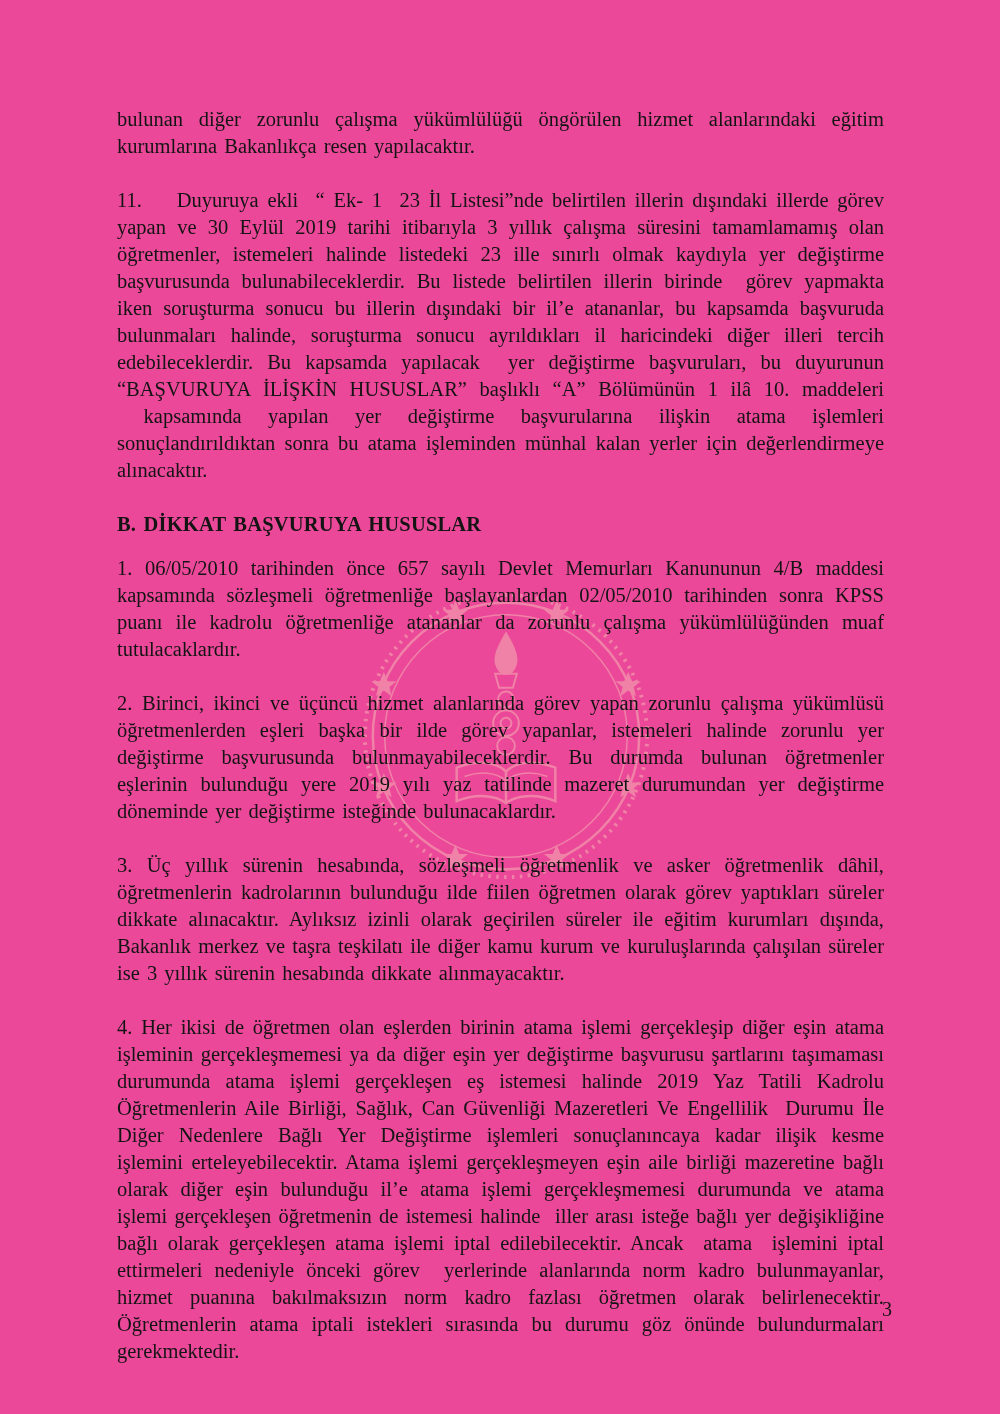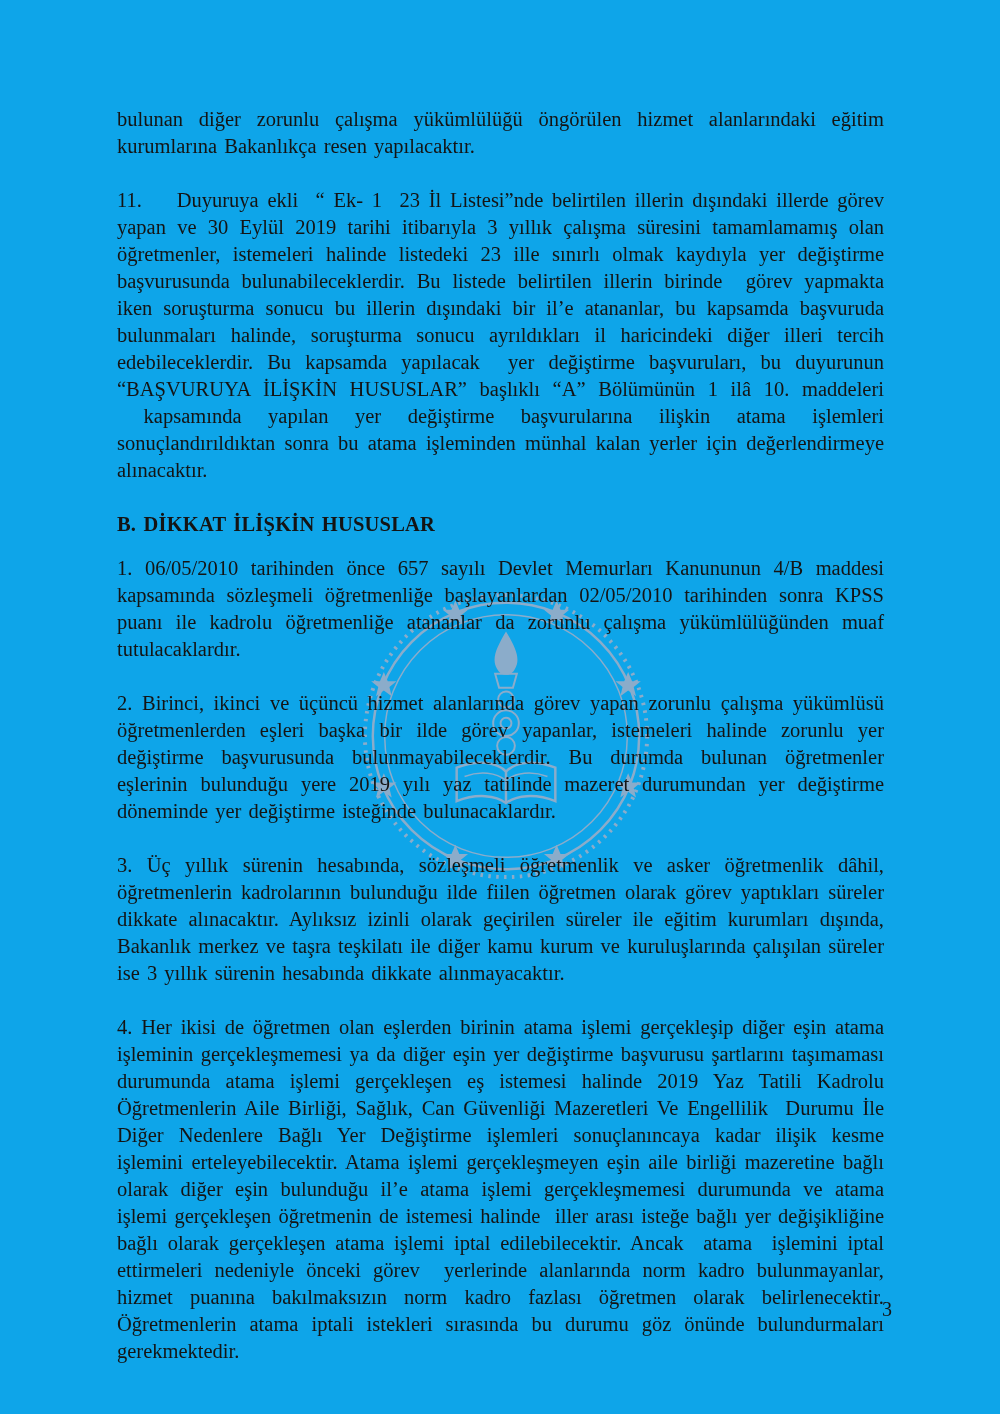--- a/index.html
+++ b/index.html
@@ -3,21 +3,21 @@
 <meta charset="utf-8">
 <style>
   :root { --wm: #f2b2b2; --ink: #141414; }
   html, body { margin: 0; padding: 0; background: #ffffff; }
   body {
     width: 1000px; height: 1414px;
     position: relative; overflow: hidden;
     font-family: "Liberation Serif", "DejaVu Serif", serif;
     color: var(--ink);
   }
-  .page { position: absolute; inset: 0; background: #0ea5e9; }
+  .page { position: absolute; inset: 0; background: #ec4899; }
 
   .watermark {
     position: absolute;
     left: 358px; top: 588px;
     width: 296px; height: 296px;
     opacity: 0.55;
     pointer-events: none;
   }
 
   .content {
@@ -82,21 +82,21 @@
       <path d="M-50,32 C-30,24 -10,26 0,36 C10,26 30,24 50,32 L50,66 C30,58 10,60 0,68 C-10,60 -30,58 -50,66 Z"></path>
       <line x1="0" y1="36" x2="0" y2="68"></line>
       <path stroke-width="1.5" d="M-42,41 C-26,35 -10,37 0,45"></path>
       <path stroke-width="1.5" d="M42,41 C26,35 10,37 0,45"></path>
     </g>
   </svg>
 
   <div class="content">
     <p>bulunan diğer zorunlu çalışma yükümlülüğü öngörülen hizmet alanlarındaki eğitim kurumlarına Bakanlıkça resen yapılacaktır.</p>
     <p>11.&nbsp;&nbsp;&nbsp;&nbsp;Duyuruya ekli &nbsp;“ Ek- 1 &nbsp;23 İl Listesi”nde belirtilen illerin dışındaki illerde görev yapan ve 30 Eylül 2019 tarihi itibarıyla 3 yıllık çalışma süresini tamamlamamış olan öğretmenler, istemeleri halinde listedeki 23 ille sınırlı olmak kaydıyla yer değiştirme başvurusunda bulunabileceklerdir. Bu listede belirtilen illerin birinde &nbsp;görev yapmakta iken soruşturma sonucu bu illerin dışındaki bir il’e atananlar, bu kapsamda başvuruda bulunmaları halinde, soruşturma sonucu ayrıldıkları il haricindeki diğer illeri tercih edebileceklerdir. Bu kapsamda yapılacak &nbsp;yer değiştirme başvuruları, bu duyurunun “BAŞVURUYA İLİŞKİN HUSUSLAR” başlıklı “A” Bölümünün 1 ilâ 10. maddeleri &nbsp;kapsamında yapılan yer değiştirme başvurularına ilişkin atama işlemleri sonuçlandırıldıktan sonra bu atama işleminden münhal kalan yerler için değerlendirmeye alınacaktır.</p>
-    <h2>B. DİKKAT İLİŞKİN HUSUSLAR</h2>
+    <h2>B. DİKKAT BAŞVURUYA HUSUSLAR</h2>
     <p>1. 06/05/2010 tarihinden önce 657 sayılı Devlet Memurları Kanununun 4/B maddesi kapsamında sözleşmeli öğretmenliğe başlayanlardan 02/05/2010 tarihinden sonra KPSS puanı ile kadrolu öğretmenliğe atananlar da zorunlu çalışma yükümlülüğünden muaf tutulacaklardır.</p>
     <p>2. Birinci, ikinci ve üçüncü hizmet alanlarında görev yapan zorunlu çalışma yükümlüsü öğretmenlerden eşleri başka bir ilde görev yapanlar, istemeleri halinde zorunlu yer değiştirme başvurusunda bulunmayabileceklerdir. Bu durumda bulunan öğretmenler eşlerinin bulunduğu yere 2019 yılı yaz tatilinde mazeret durumundan yer değiştirme döneminde yer değiştirme isteğinde bulunacaklardır.</p>
     <p>3. Üç yıllık sürenin hesabında, sözleşmeli öğretmenlik ve asker öğretmenlik dâhil, öğretmenlerin kadrolarının bulunduğu ilde fiilen öğretmen olarak görev yaptıkları süreler dikkate alınacaktır. Aylıksız izinli olarak geçirilen süreler ile eğitim kurumları dışında, Bakanlık merkez ve taşra teşkilatı ile diğer kamu kurum ve kuruluşlarında çalışılan süreler ise 3 yıllık sürenin hesabında dikkate alınmayacaktır.</p>
     <p>4. Her ikisi de öğretmen olan eşlerden birinin atama işlemi gerçekleşip diğer eşin atama işleminin gerçekleşmemesi ya da diğer eşin yer değiştirme başvurusu şartlarını taşımaması durumunda atama işlemi gerçekleşen eş istemesi halinde 2019 Yaz Tatili Kadrolu Öğretmenlerin Aile Birliği, Sağlık, Can Güvenliği Mazeretleri Ve Engellilik &nbsp;Durumu İle Diğer Nedenlere Bağlı Yer Değiştirme işlemleri sonuçlanıncaya kadar ilişik kesme işlemini erteleyebilecektir. Atama işlemi gerçekleşmeyen eşin aile birliği mazeretine bağlı olarak diğer eşin bulunduğu il’e atama işlemi gerçekleşmemesi durumunda ve atama işlemi gerçekleşen öğretmenin de istemesi halinde &nbsp;iller arası isteğe bağlı yer değişikliğine bağlı olarak gerçekleşen atama işlemi iptal edilebilecektir. Ancak &nbsp;atama &nbsp;işlemini iptal ettirmeleri nedeniyle önceki görev &nbsp;yerlerinde alanlarında norm kadro bulunmayanlar, hizmet puanına bakılmaksızın norm kadro fazlası öğretmen olarak belirlenecektir. Öğretmenlerin atama iptali istekleri sırasında bu durumu göz önünde bulundurmaları gerekmektedir.</p>
   </div>
 
   <div class="page-number">3</div>
 </div>
 
 </body></html>

